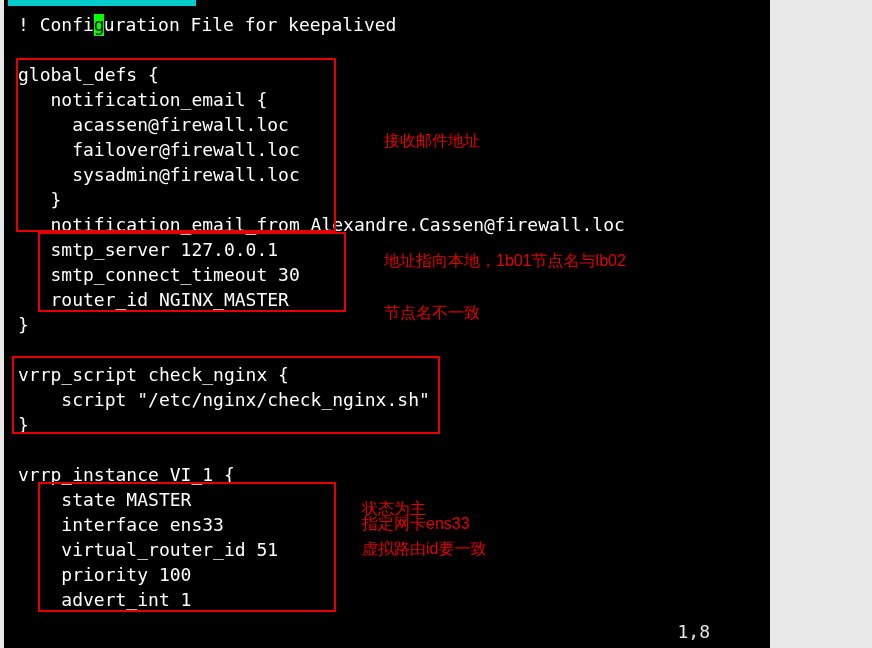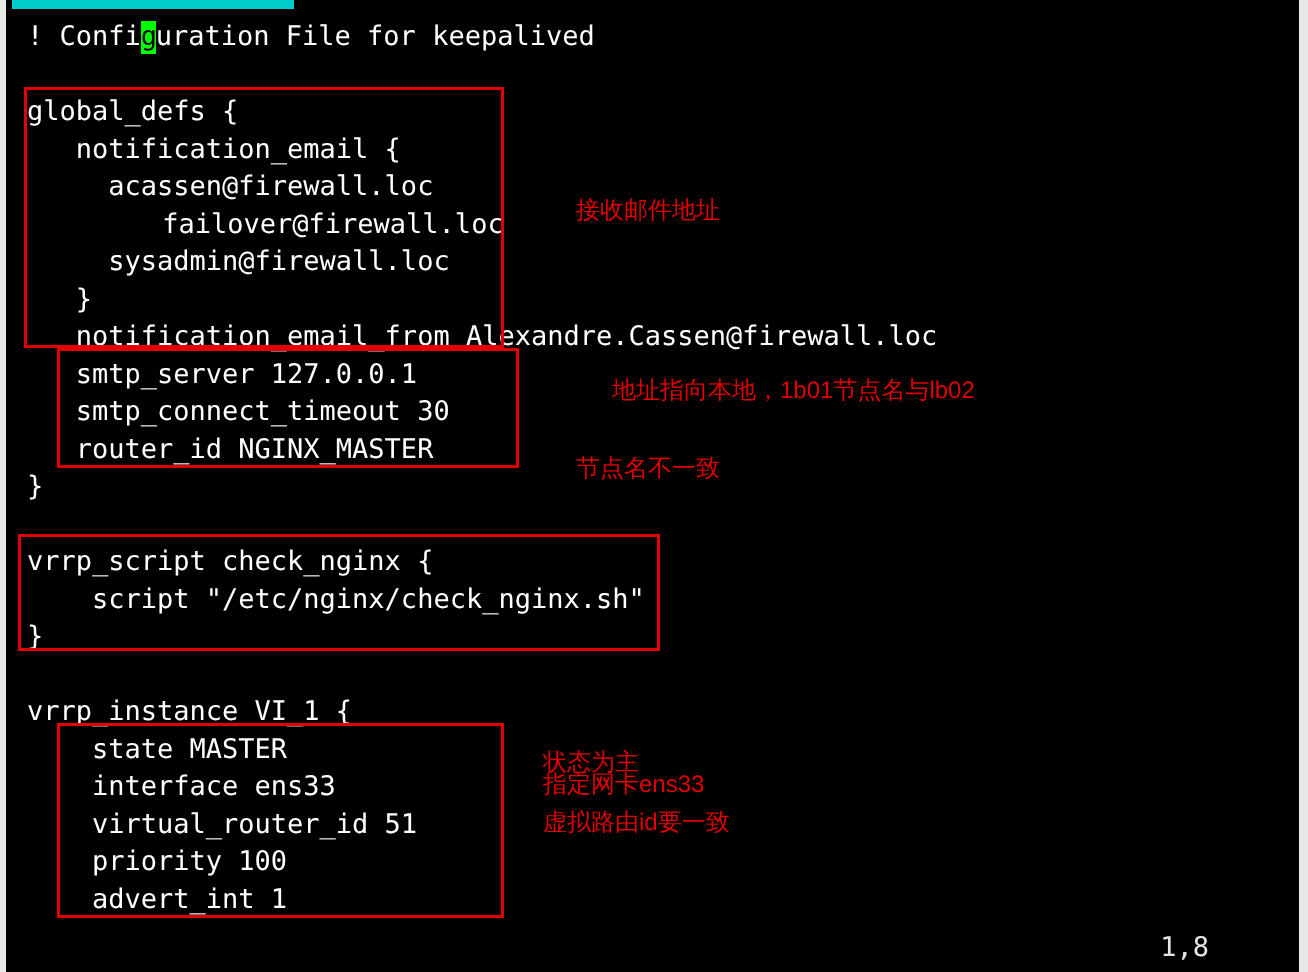--- a/index.html
+++ b/index.html
@@ -9,21 +9,21 @@
     height: 648px;
     background: #e8e8e8;
     font-family: Consolas, "DejaVu Sans Mono", monospace;
     font-size: 18px;
     overflow: hidden;
   }
   .terminal {
     position: absolute;
     left: 4px;
     top: 0;
-    width: 862px;
+    width: 766px;
     height: 648px;
     background: #000;
     color: #fff;
     white-space: pre;
     box-sizing: border-box;
   }
   .topbar {
     position: absolute;
     left: 0;
     top: 0;
@@ -76,21 +76,21 @@
   <div class="topbar tb1"></div>
 
   
   <div class="line" style="top:14px;"><span>! Confi</span><span class="cursor">g</span><span>uration File for keepalived</span></div>
 
   
   <div class="line" style="top:39px;"></div>
   <div class="line" style="top:64px;">global_defs {</div>
   <div class="line" style="top:89px;">   notification_email {</div>
   <div class="line" style="top:114px;">     acassen@firewall.loc</div>
-  <div class="line" style="top:139px;padding-left:36px;">     failover@firewall.loc</div>
+  <div class="line" style="top:139px;">     failover@firewall.loc</div>
   <div class="line" style="top:164px;">     sysadmin@firewall.loc</div>
   <div class="line" style="top:189px;">   }</div>
   <div class="line" style="top:214px;">   notification_email_from Alexandre.Cassen@firewall.loc</div>
   <div class="line" style="top:239px;">   smtp_server 127.0.0.1</div>
   <div class="line" style="top:264px;">   smtp_connect_timeout 30</div>
   <div class="line" style="top:289px;">   router_id NGINX_MASTER</div>
   <div class="line" style="top:314px;">}</div>
   <div class="line" style="top:339px;"></div>
   <div class="line" style="top:364px;">vrrp_script check_nginx {</div>
   <div class="line" style="top:389px;">    script "/etc/nginx/check_nginx.sh"</div>
@@ -108,21 +108,21 @@
 
   
   <div class="redbox" style="left:12px; top:58px; width:320px; height:174px;"></div>
   <div class="redbox" style="left:34px; top:232px; width:308px; height:80px;"></div>
   <div class="redbox" style="left:8px;  top:356px; width:428px; height:78px;"></div>
   <div class="redbox" style="left:34px; top:482px; width:298px; height:130px;"></div>
 
   
   <div class="ann" style="left:380px; top:130px;">接收邮件地址</div>
 
-  <div class="ann" style="left:380px; top:250px;margin-left:24px;">地址指向本地，1b01节点名与lb02</div>
+  <div class="ann" style="left:380px; top:250px;">地址指向本地，1b01节点名与lb02</div>
   <div class="ann" style="left:380px; top:274px;margin-top:28px;">节点名不一致</div>
 
 
   <div class="ann" style="left:358px; top:498px;">状态为主</div>
   <div class="ann" style="left:358px; top:513px;">指定网卡ens33</div>
   <div class="ann" style="left:358px; top:538px;">虚拟路由id要一致</div>
 
 </div>
 
 </body></html>

